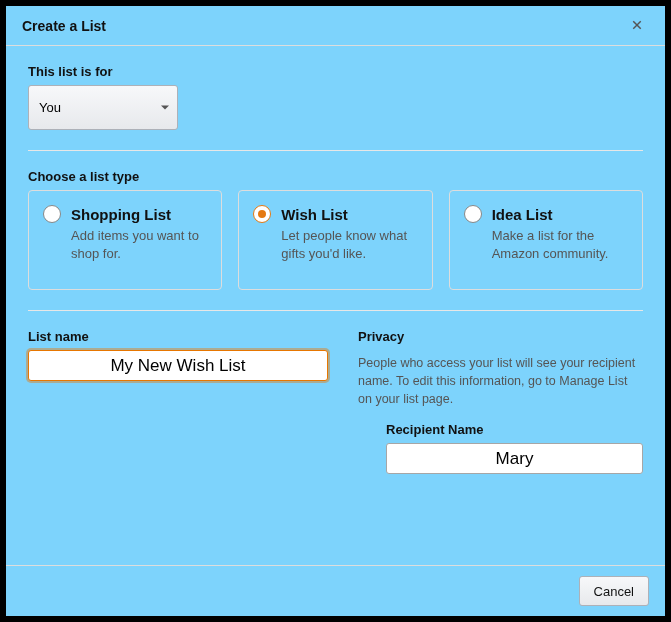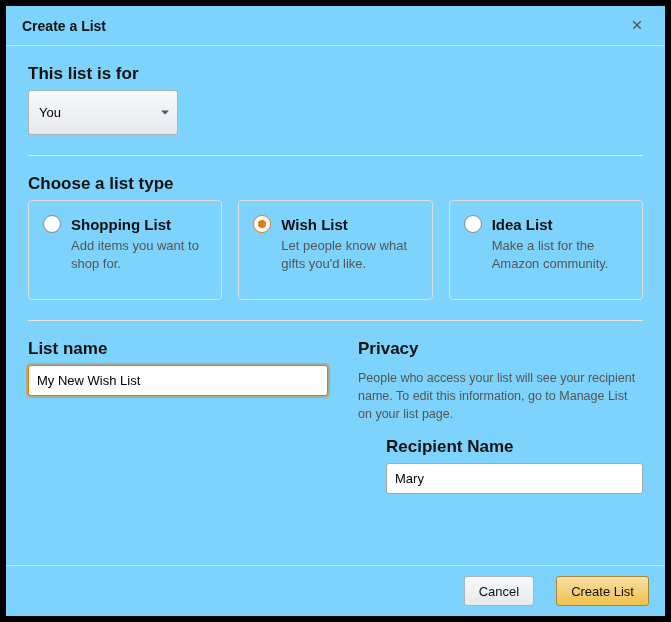--- a/index.html
+++ b/index.html
@@ -26,21 +26,21 @@
   .dlg-title { font-weight:700; font-size:14px; flex:1; }
   .close-x {
     width:24px; height:24px; display:flex; align-items:center; justify-content:center;
     cursor:pointer; color:#555; font-size:14px;
   }
   .dlg-body {
     padding:18px 22px 0 22px;
     flex:1; overflow:auto;
   }
   .section-label {
-    font-weight:700; font-size:17px; margin-bottom:6px;
+    font-weight:700; font-size:13px; margin-bottom:6px;
   }
   .select-wrap {
     position:relative; width:150px;
   }
   .select-wrap select {
     width:100%; height:45px;
     background: linear-gradient(#f7f8fa,#e7e9ec);
     border:1px solid #adb1b8;
     border-radius:3px;
     padding:0 26px 0 10px;
@@ -85,21 +85,21 @@
   }
   .row2 {
     display:flex; gap:30px; align-items:flex-start;
   }
   .row2 .col { flex:0 0 auto; }
   .row2 .col.listname { width:300px; }
   .row2 .col.privacy { flex:1; }
   input.text {
     width:100%; height:31px;
     border:1px solid #a6a6a6; border-radius:3px;
-    padding:12px 8px; font-size:13px;
+    padding:12px 8px; font-size:17px;text-align:center;
   }
   input.text.focusring {
     border-color:#e77600;
     box-shadow:0 0 0 2px rgba(228,121,17,.45);
     outline:none;
   }
   .priv-tabs {
     display:flex;
   }
   .priv-tab {
@@ -229,16 +229,15 @@
           <input class="text" value="Mary" style="">
         </div>
       </div>
 
     </div>
 
   </div>
 
   <div class="dlg-footer">
     <button class="btn btn-default">Cancel</button>
-    <button class="btn btn-primary">Create List</button>
   </div>
 
 </div>
 
 </body></html>

